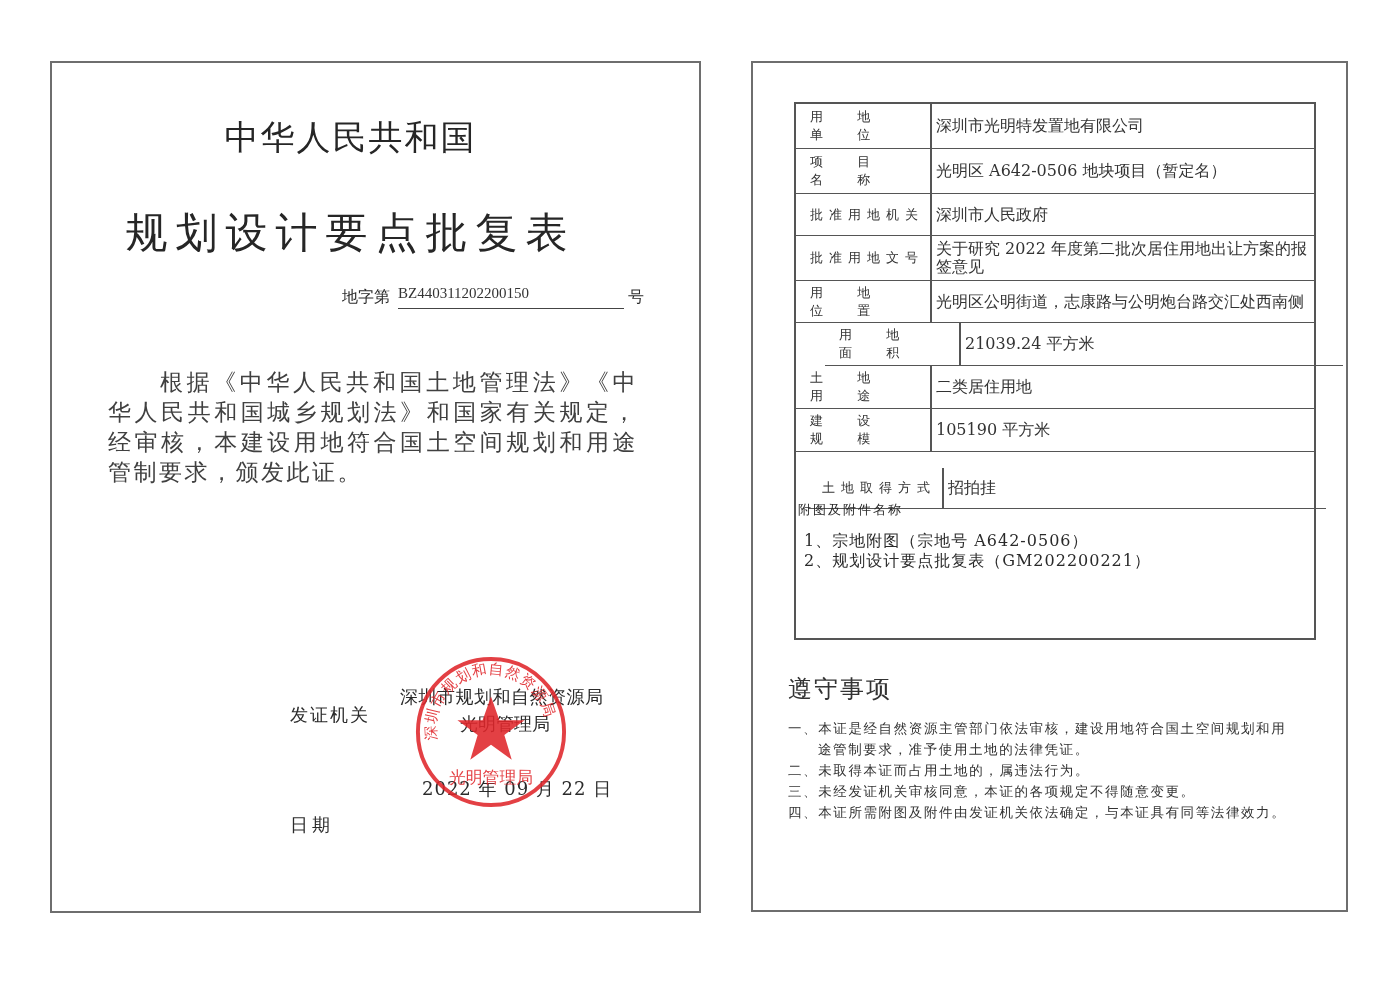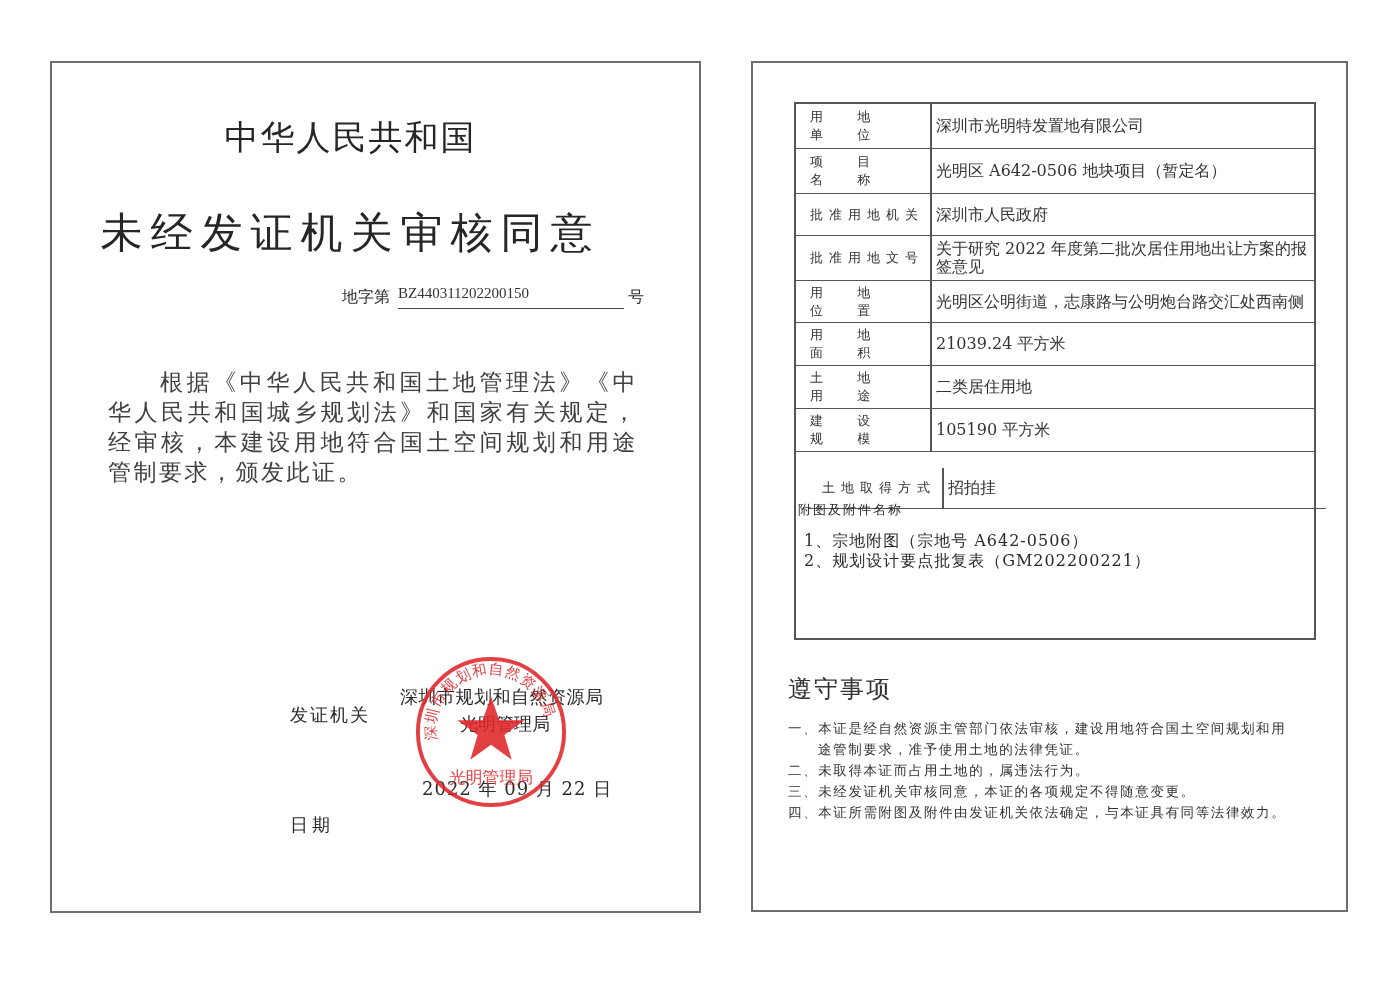--- a/index.html
+++ b/index.html
@@ -42,21 +42,21 @@
   .attach-item { position: absolute; left: 8px; font-size: 16px; letter-spacing: 1px; }
 
   .notice-title { left: 35px; top: 610px; font-size: 24px; letter-spacing: 2px; color: #333; }
   .notice-item { left: 35px; width: 500px; font-size: 13.5px; line-height: 21px; letter-spacing: 1.6px; color: #333; padding-left: 30px; text-indent: -30px; }
 </style>
 </head>
 <body>
 
 <div id="left-page" class="page">
   <div class="abs country-title">中华人民共和国</div>
-  <div class="abs permit-title">未经发证机关审核同意</div>
+  <div class="abs permit-title">规划设计要点批复表</div>
 
   <div class="abs serial-row">
     <span class="serial-prefix">地字第</span>
     <span class="serial-value">BZ440311202200150</span>
     <span class="serial-suffix">号</span>
   </div>
 
   <div class="abs body-text">根据《中华人民共和国土地管理法》《中华人民共和国城乡规划法》和国家有关规定，经审核，本建设用地符合国土空间规划和用途管制要求，颁发此证。</div>
 
   <div class="abs issuer-label">发证机关</div>
@@ -94,21 +94,21 @@
       <div class="val">深圳市人民政府</div>
     </div>
     <div class="row" style="top:132px;height:45px;">
       <div class="lbl spaced6">批准用地文号</div>
       <div class="val">关于研究 2022 年度第二批次居住用地出让方案的报签意见</div>
     </div>
     <div class="row" style="top:177px;height:42px;">
       <div class="lbl spaced4">用 地 位 置</div>
       <div class="val">光明区公明街道，志康路与公明炮台路交汇处西南侧</div>
     </div>
-    <div class="row" style="top:219px;height:43px;">
+    <div class="row" style="top:219px;height:43px;margin-left:29px;">
       <div class="lbl spaced4">用 地 面 积</div>
       <div class="val">21039.24 平方米</div>
     </div>
     <div class="row" style="top:262px;height:43px;">
       <div class="lbl spaced4">土 地 用 途</div>
       <div class="val">二类居住用地</div>
     </div>
     <div class="row" style="top:305px;height:43px;">
       <div class="lbl spaced4">建 设 规 模</div>
       <div class="val">105190 平方米</div>

